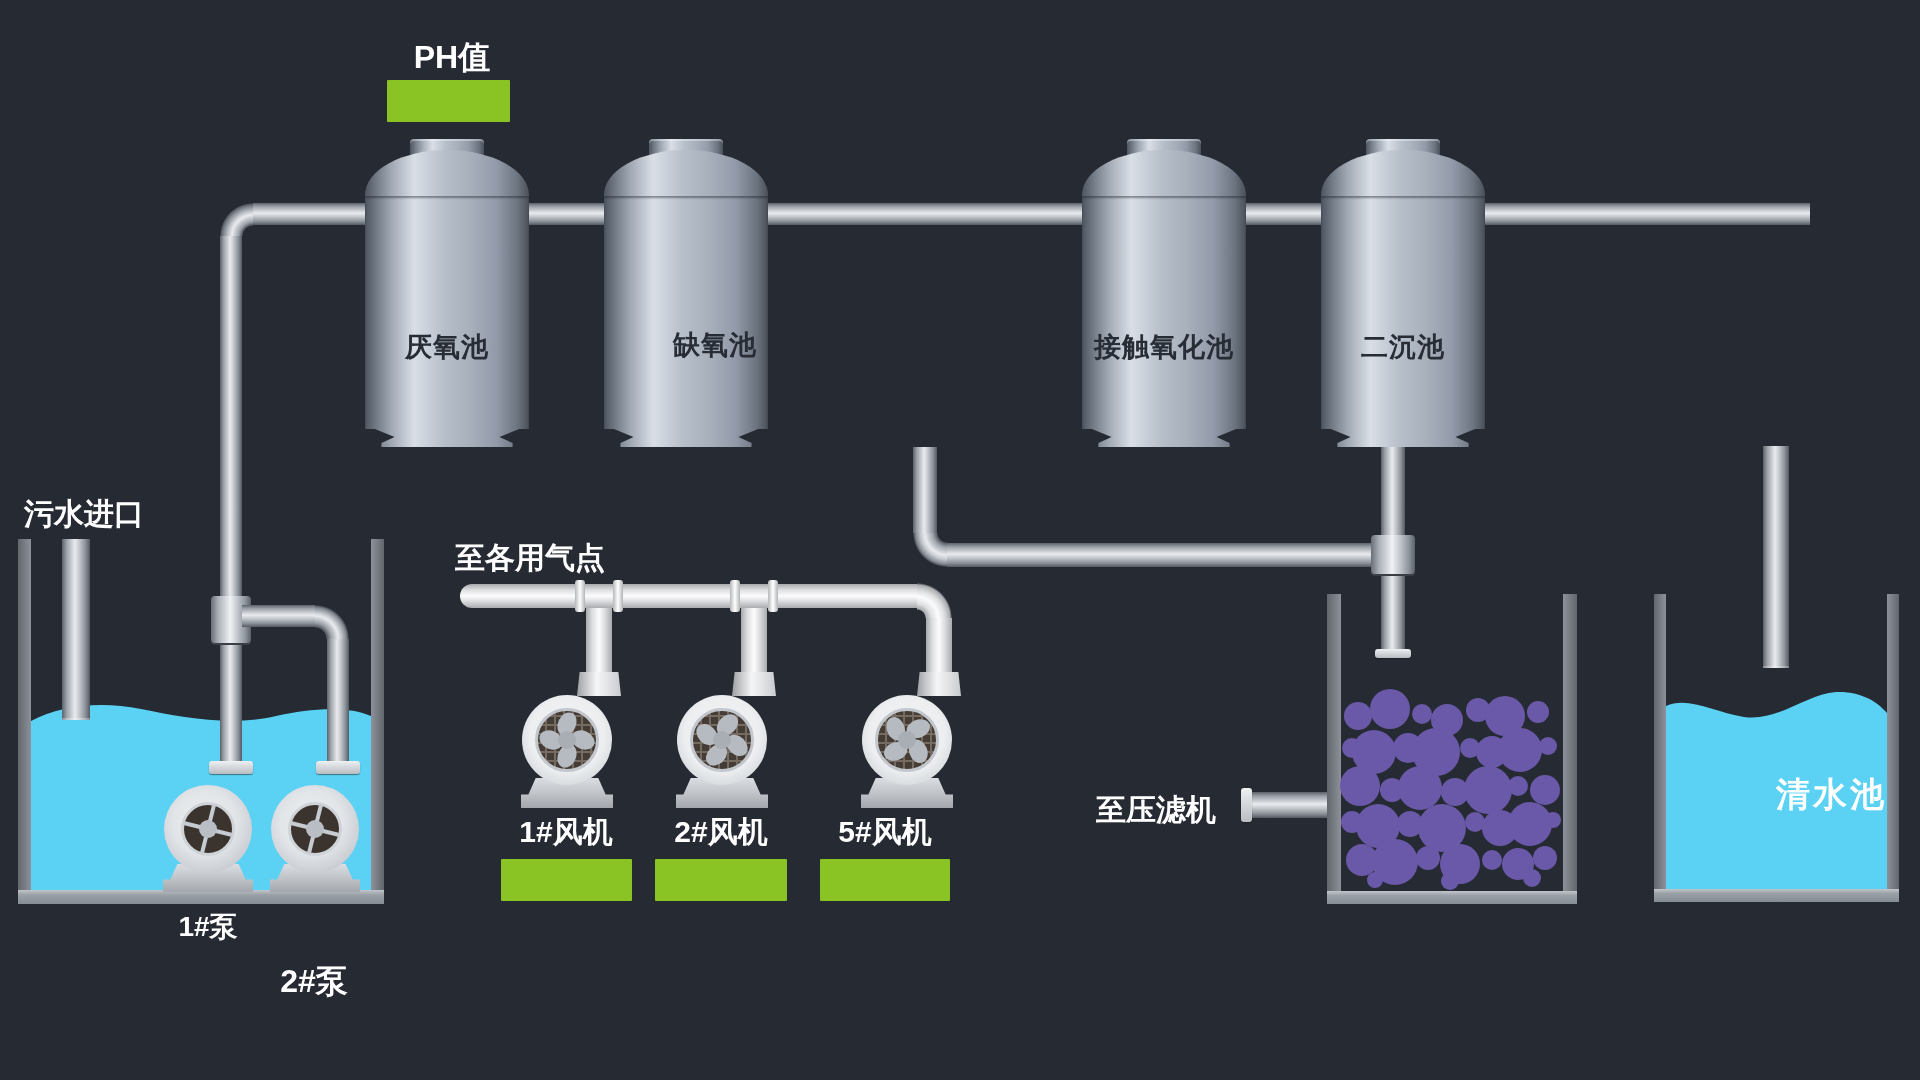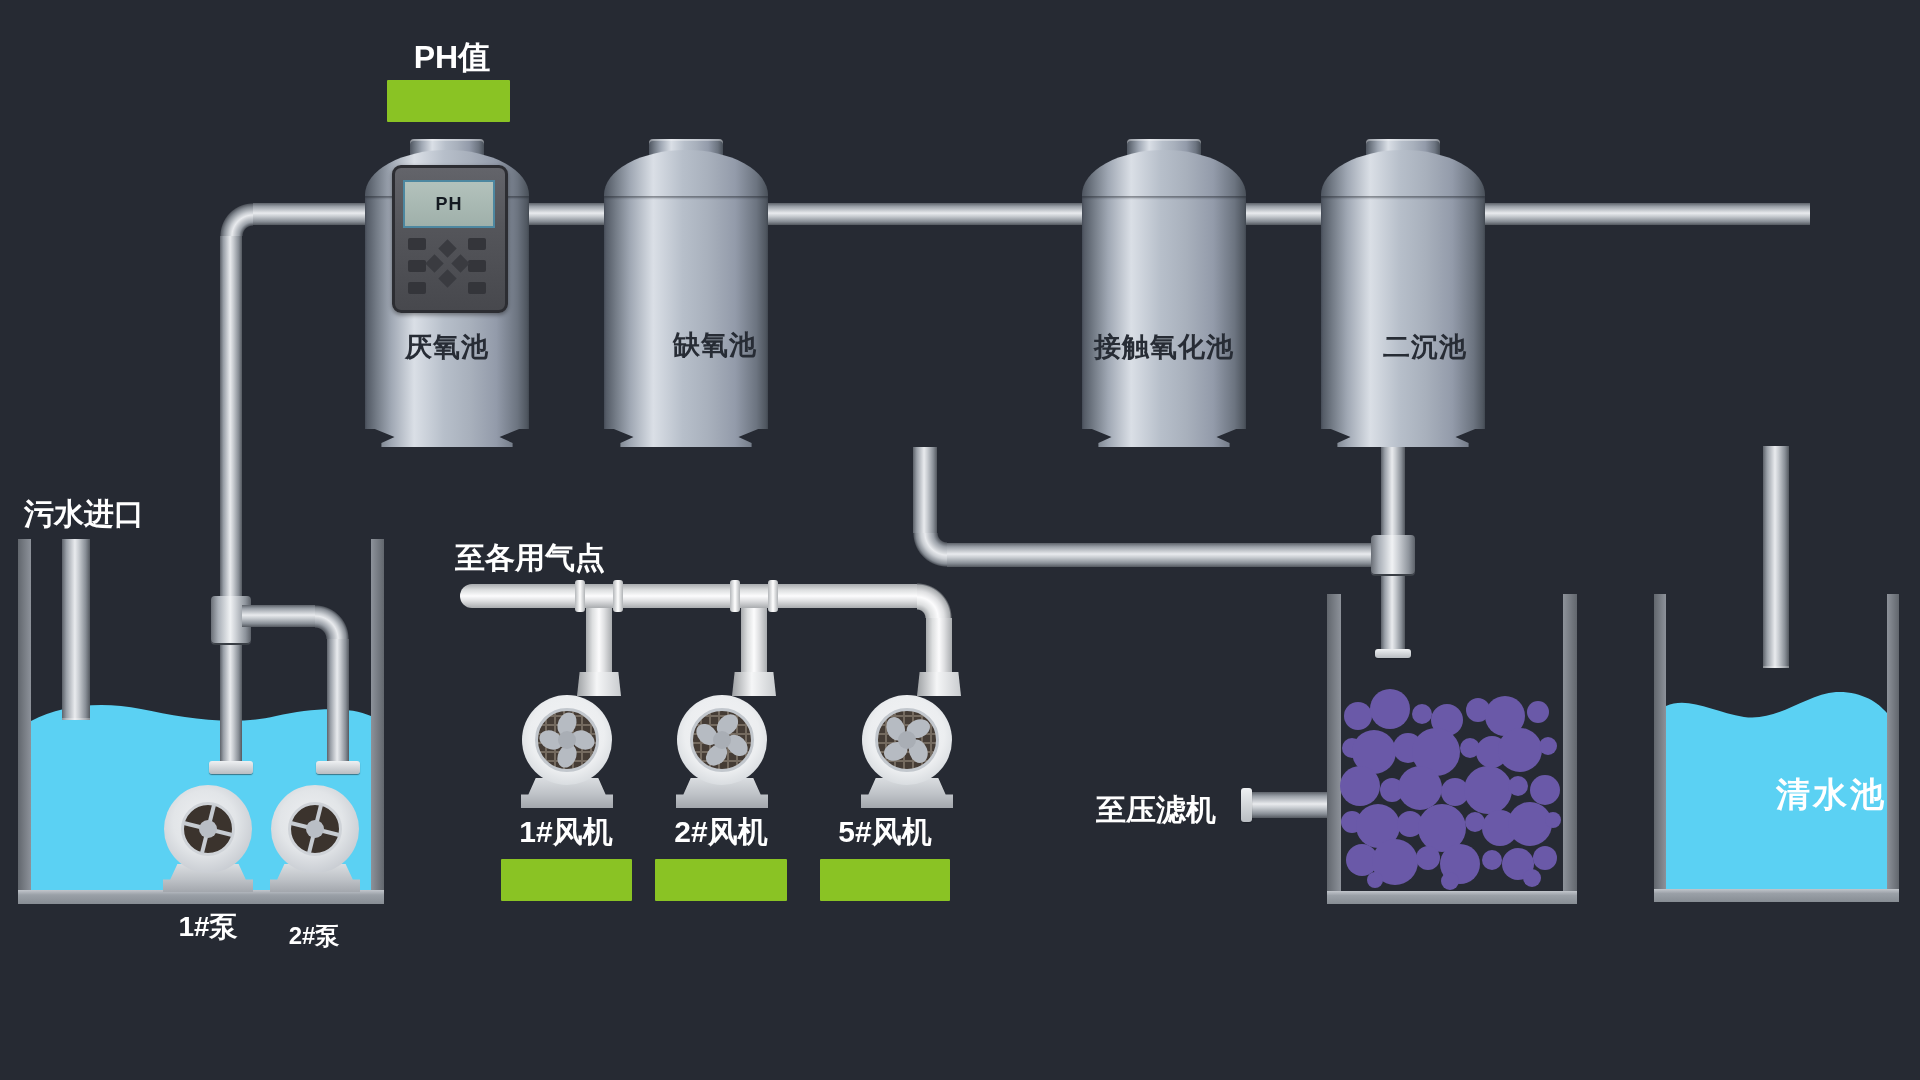--- a/index.html
+++ b/index.html
@@ -162,44 +162,29 @@
     <div class="abs tank-grad skirt" style="left:0;top:290px;width:164px;height:18px;"></div>
     <div class="tlbl" style="top:188px;padding-left:29px;">缺氧池</div>
   </div>
   <div class="abs" style="left:1082px;top:139px;width:164px;height:308px;">
     <div class="abs tank-grad nozzle" style="left:45px;top:0;width:74px;height:26px;"></div>
     <div class="abs tank-grad dome" style="left:0;top:11px;width:164px;height:47px;"></div>
     <div class="abs tank-grad bodyseam" style="left:0;top:57px;width:164px;height:233px;"></div>
     <div class="abs tank-grad skirt" style="left:0;top:290px;width:164px;height:18px;"></div>
     <div class="tlbl" style="top:190px;">接触氧化池</div>
   </div>
-  <div class="abs" style="left:1321px;top:139px;width:164px;height:308px;padding-left:44px;">
+  <div class="abs" style="left:1321px;top:139px;width:164px;height:308px;">
     <div class="abs tank-grad nozzle" style="left:45px;top:0;width:74px;height:26px;"></div>
     <div class="abs tank-grad dome" style="left:0;top:11px;width:164px;height:47px;"></div>
     <div class="abs tank-grad bodyseam" style="left:0;top:57px;width:164px;height:233px;"></div>
     <div class="abs tank-grad skirt" style="left:0;top:290px;width:164px;height:18px;"></div>
     <div class="tlbl" style="top:190px;">二沉池</div>
   </div>
 
 
-  <div class="abs" id="ph-panel" style="left:392px;top:165px;width:110px;height:142px;">
-    <div class="abs" id="ph-screen" style="left:8px;top:12px;width:88px;height:44px;">
-      <span>PH</span>
-    </div>
-    <div class="phbtn" style="left:13px;top:70px;"></div>
-    <div class="phbtn" style="left:13px;top:92px;"></div>
-    <div class="phbtn" style="left:13px;top:114px;"></div>
-    <div class="phbtn" style="left:73px;top:70px;"></div>
-    <div class="phbtn" style="left:73px;top:92px;"></div>
-    <div class="phbtn" style="left:73px;top:114px;"></div>
-    <div class="diam" style="left:46px;top:74px;transform:rotate(45deg);"></div>
-    <div class="diam" style="left:33px;top:89px;transform:rotate(45deg);"></div>
-    <div class="diam" style="left:59px;top:89px;transform:rotate(45deg);"></div>
-    <div class="diam" style="left:46px;top:104px;transform:rotate(45deg);"></div>
-  </div>
 
   <div class="abs ped" style="left:163px;top:864px;width:90px;height:28px;"></div>
   <div class="abs ped" style="left:270px;top:864px;width:90px;height:28px;"></div>
   <div class="abs flange" style="left:209px;top:761px;width:44px;height:13px;"></div>
   <div class="abs flange" style="left:316px;top:761px;width:44px;height:13px;"></div>
   <div class="abs pumpHouse" style="left:164px;top:785px;width:88px;height:88px;">
     <div class="abs pumpInner" style="left:17px;top:17px;width:54px;height:54px;"></div>
     <div class="abs" style="left:42px;top:19px;width:4px;height:50px;background:#c6cbd1;transform:rotate(14deg);"></div>
     <div class="abs" style="left:19px;top:42px;width:50px;height:4px;background:#c6cbd1;transform:rotate(14deg);"></div>
     <div class="abs" style="left:35px;top:35px;width:18px;height:18px;border-radius:50%;background:#b9bec5;"></div>
@@ -277,21 +262,21 @@
         <circle cx="32" cy="32" r="9" fill="#a9aeb5"></circle>
       </g>
     </svg>
   </div>
 
   <div class="lbl ctr" style="left:452px;top:36px;font-size:32px;">PH值</div>
   <div class="gbar" style="left: 387px; top: 80px; width: 123px; background: rgb(138, 195, 36);"></div>
 
   <div class="lbl" style="left:24px;top:494px;font-size:30px;">污水进口</div>
   <div class="lbl ctr" style="left:208px;top:908px;font-size:28px;">1#泵</div>
-  <div class="lbl ctr" style="left:314px;top:920px;font-size:24px;">2#泵</div>
+  <div class="lbl ctr" style="left:314px;top:960px;font-size:32px;">2#泵</div>
 
   <div class="lbl" style="left:455px;top:538px;font-size:30px;font-family:Liberation Serif, serif;">至各用气点</div>
   <div class="lbl ctr" style="left:566px;top:812px;font-size:30px;">1#风机</div>
   <div class="lbl ctr" style="left:721px;top:812px;font-size:30px;">2#风机</div>
   <div class="lbl ctr" style="left:885px;top:812px;font-size:30px;">5#风机</div>
   <div class="gbar" style="left: 501px; top: 859px; width: 131px; background: rgb(138, 195, 36);"></div>
   <div class="gbar" style="left: 655px; top: 859px; width: 132px; background: rgb(138, 195, 36);"></div>
   <div class="gbar" style="left: 820px; top: 859px; width: 130px; background: rgb(138, 195, 36);"></div>
 
 </div>

